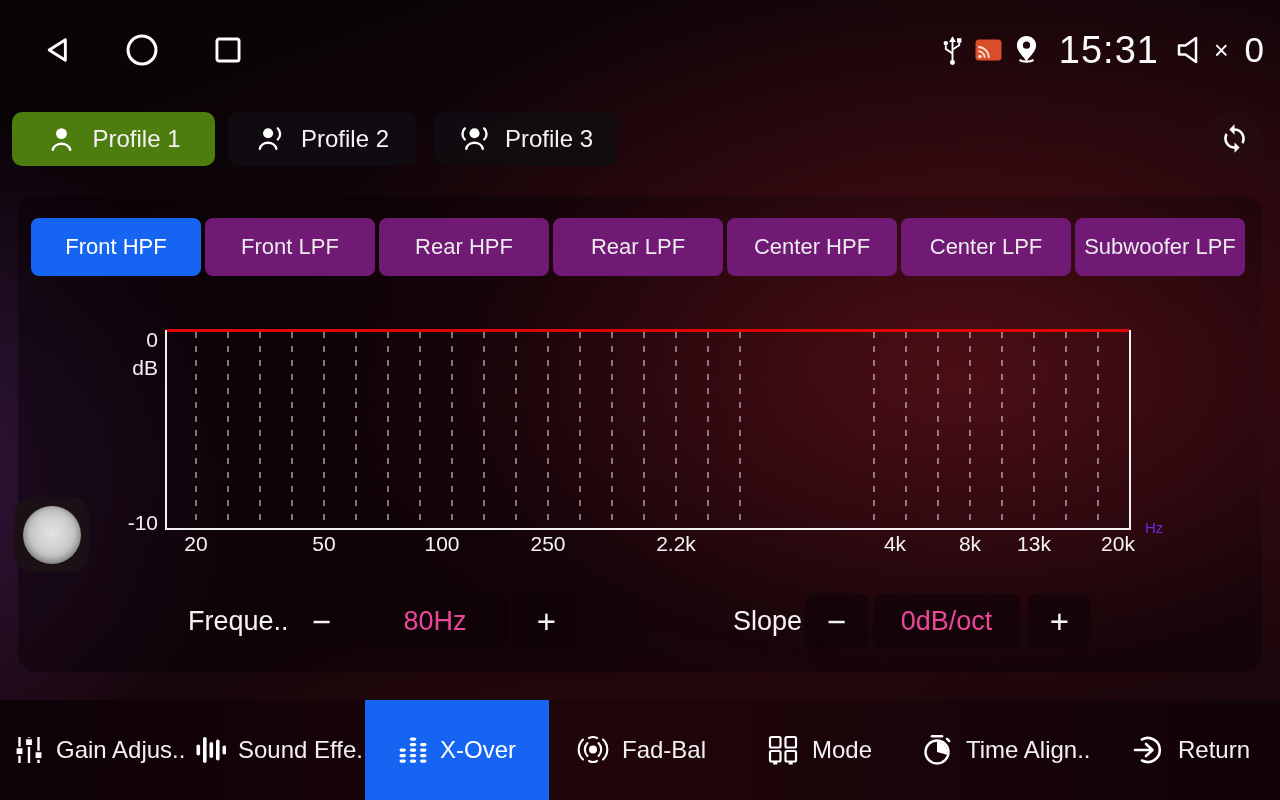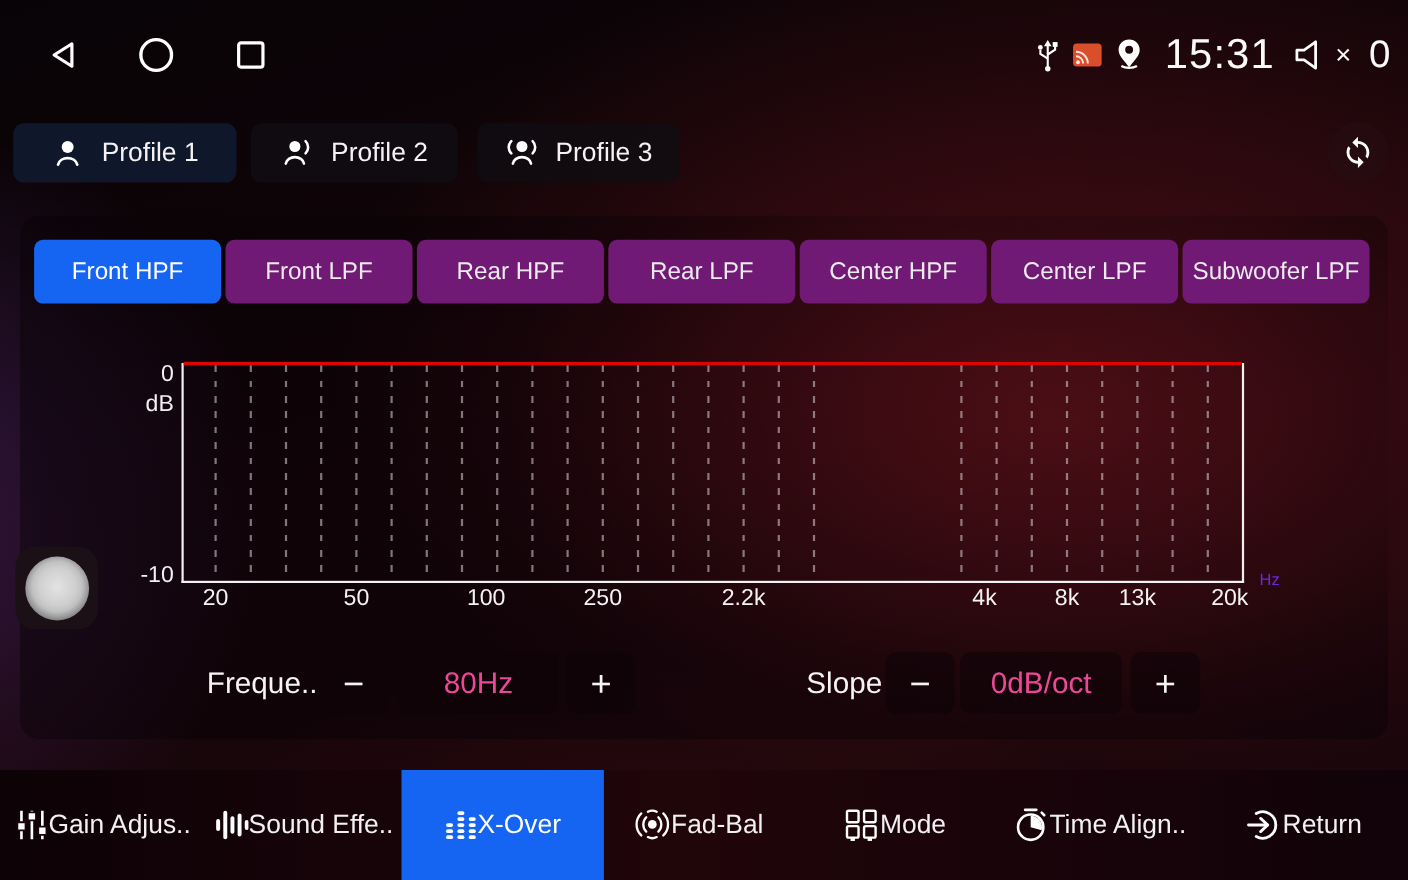--- a/index.html
+++ b/index.html
@@ -19,21 +19,21 @@
   .statusbar{position:absolute;left:0;top:0;width:1280px;height:76px;margin-top:12px;}
   .sysnav{position:absolute;left:38px;top:0;height:76px;display:flex;align-items:center;gap:50px;}
   .sysbtn{width:36px;height:36px;display:flex;align-items:center;justify-content:center;cursor:pointer}
   .statusright{position:absolute;right:16px;top:0;height:76px;display:flex;align-items:center;gap:11px;}
   .clock{font-size:38px;letter-spacing:1px;color:#fbfafb;margin:0 6px 0 8px}
   .mutex{font-size:25px;color:#fbfafb;margin-left:1px}
   .vol0{font-size:35px;color:#fbfafb;margin-left:5px}
 
   
   .profile-btn{position:absolute;top:112px;height:54px;border-radius:10px;display:flex;align-items:center;justify-content:center;gap:15px;cursor:pointer;background:rgba(16,13,18,0.85);}
-  .profile-btn.active{background:#0f172a;}
+  .profile-btn.active{background:#4d7c0f;}
   .profile-btn .plabel{font-size:24px;color:#f4f2f4}
   .refresh-btn{position:absolute;left:1207px;top:111px;width:55px;height:55px;border-radius:50%;background:rgba(38,12,18,0.85);display:flex;align-items:center;justify-content:center;cursor:pointer}
 
   
   .panel{position:absolute;left:18px;top:196px;width:1244px;height:476px;border-radius:18px;
     background:
       radial-gradient(780px 430px at 76% 40%, rgba(195,38,50,0.22), rgba(0,0,0,0) 65%),
       rgba(9,3,6,0.45);}
 
   .ftab{position:absolute;top:218px;height:58px;width:170px;border-radius:8px;background:#701a75;display:flex;align-items:center;justify-content:center;font-size:22px;color:#eceaec;cursor:pointer}
@@ -55,21 +55,21 @@
 
   
   .ctl-label{position:absolute;top:593px;height:56px;line-height:56px;font-size:27px;color:#f5f3f4;white-space:nowrap}
   .stepper{position:absolute;top:593px;height:56px;border-radius:10px;background:rgba(14,3,8,0.62);display:flex;align-items:center;justify-content:center;cursor:pointer}
   .stepper .glyph{font-size:33px;color:#f5f3f4;line-height:1}
   .valuebox{position:absolute;top:593px;height:56px;border-radius:10px;background:rgba(14,3,8,0.62);display:flex;align-items:center;justify-content:center;font-size:27px;color:#ec4899}
 
   
   .navbar{position:absolute;left:0;top:700px;width:1280px;height:100px;
     background:linear-gradient(90deg,#0d0206 0%,#170409 28%,#210609 48%,#190409 70%,#110309 100%);}
-  .nav-item{position:absolute;top:0;height:100px;display:flex;align-items:center;gap:0;cursor:pointer}
+  .nav-item{position:absolute;top:0;height:100px;display:flex;align-items:center;gap:12px;cursor:pointer}
   .nav-item .nlabel{font-size:24px;color:#f2f0f2;white-space:nowrap}
   .nav-item.active{background:#1565f2;justify-content:center}
   .nav-item.active .nlabel{color:#ffffff}
 </style>
 </head>
 <body>
 
 <div class="statusbar">
   <div class="sysnav">
     <div class="sysbtn">

